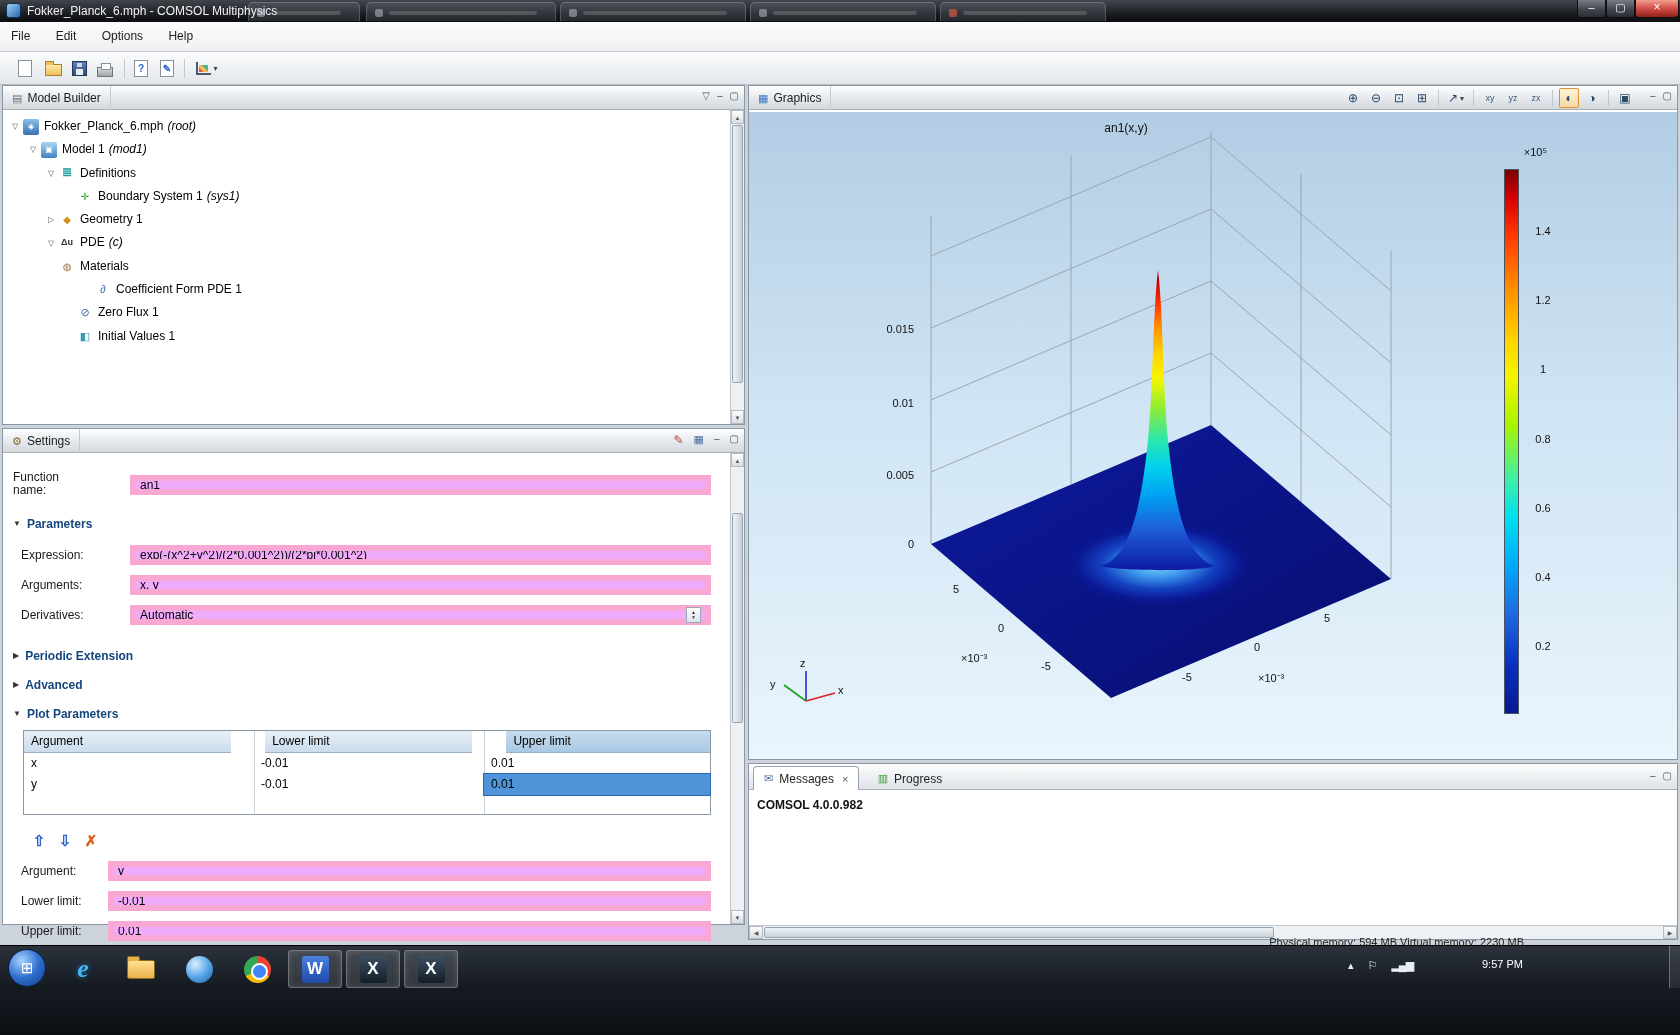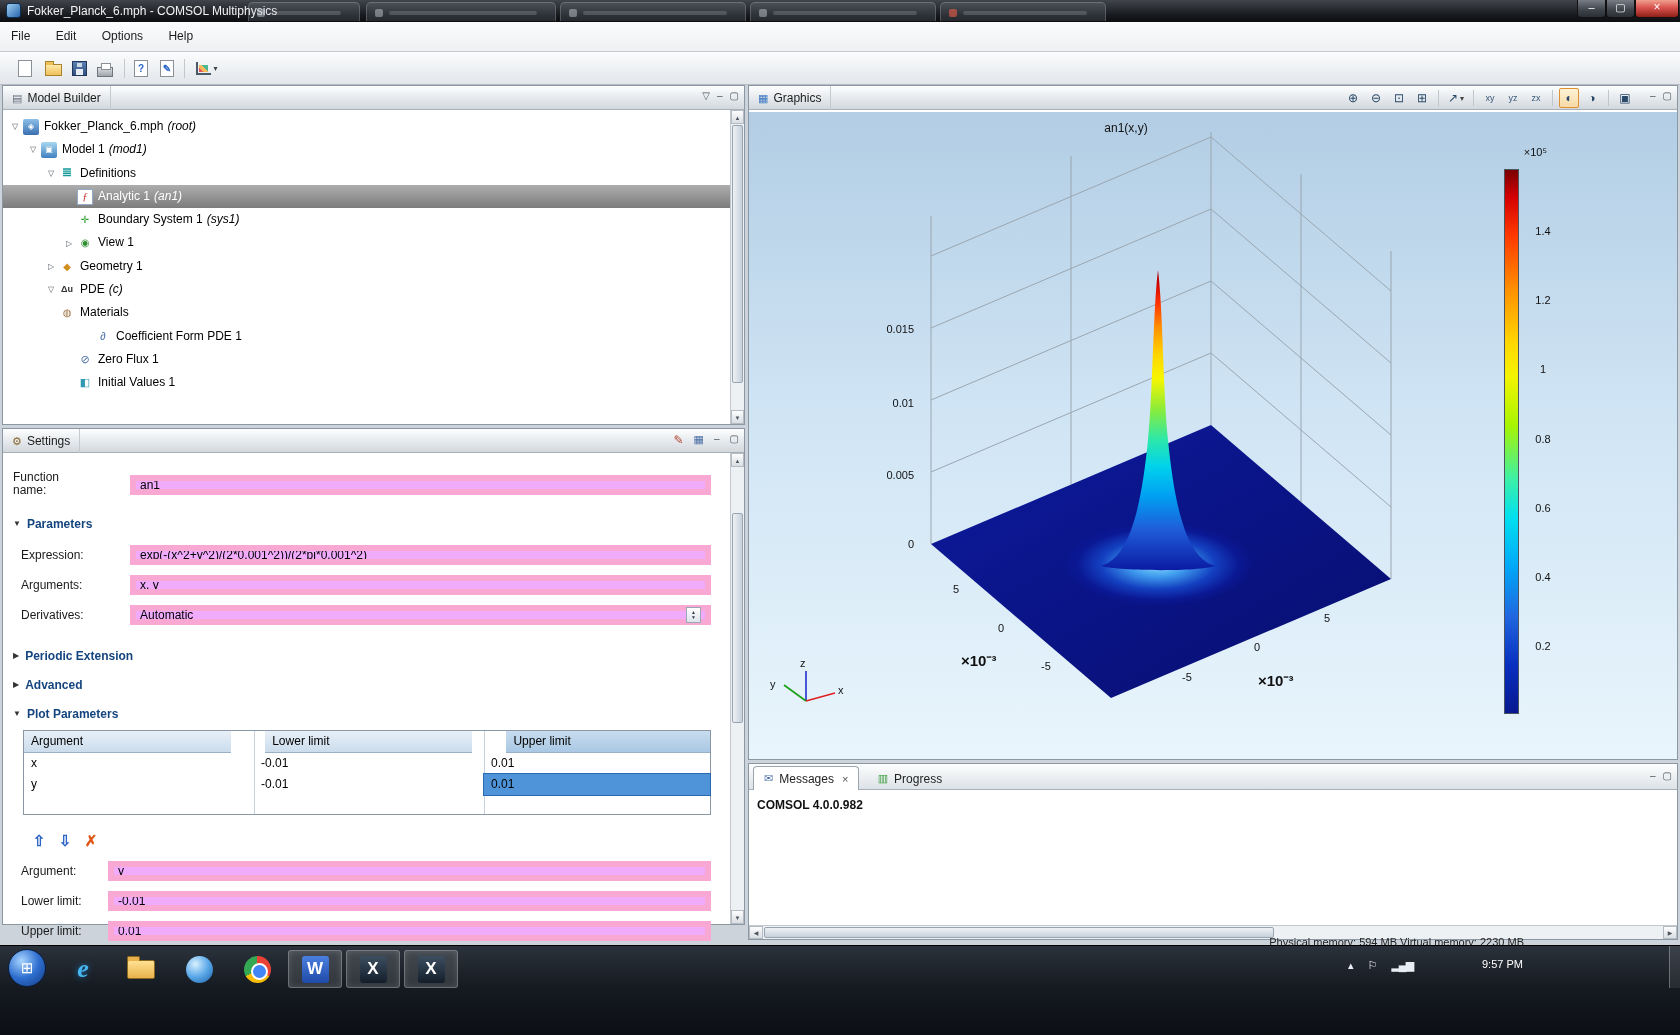--- a/index.html
+++ b/index.html
@@ -113,21 +113,21 @@
     background:linear-gradient(180deg,#b2cde4 0%,#cfe4f4 45%,#e9f5fc 100%); }
   .plot-svg { position:absolute; left:0; top:0; }
   .plot-title { position:absolute; left:307px; top:9px; width:140px; text-align:center; font-size:12px; color:#111; }
   .colorbar { position:absolute; left:755px; top:57px; width:15px; height:545px; border:1px solid #4a5560;
     background:linear-gradient(#7a0000 0%,#d40000 5%,#ff3800 12%,#ff9000 22%,#ffd800 32%,#f4f400 38%,#a8f400 47%,#3cf0a8 57%,#00e0f0 64%,#00a8f8 73%,#2068e0 82%,#0830c0 91%,#081890 100%); }
   .cb-exp { position:absolute; left:752px; top:34px; width:46px; font-size:11px; color:#111; text-align:right; }
   .tick-layer { position:absolute; left:0; top:0; width:0; height:0; }
   .cb-tick { position:absolute; left:776px; width:36px; font-size:11px; color:#111;text-align:center; }
   .z-tick { position:absolute; left:105px; width:60px; text-align:right; font-size:11px; color:#111; }
   .edge-tick { position:absolute; width:24px; text-align:center; font-size:11px; color:#111; }
-  .ax-exp { position:absolute; width:42px; font-size:15px; color:#111;font-weight:bold; }
+  .ax-exp { position:absolute; width:42px; font-size:11px; color:#111; }
   .triad-lbl { position:absolute; font-size:11px; color:#111; }
 
   
   .msg-tabbar { position:absolute; top:0; left:0; right:0; height:26px;
     background:linear-gradient(#fdfefe,#dde2e7); border-bottom:1px solid #a8b0b8; z-index:2; }
   .msg-tab { position:relative; top:2px; display:inline-flex; align-items:center; gap:6px; height:24px;
     padding:0 10px; margin-left:4px; color:#222; border:1px solid transparent; border-bottom:none; border-radius:4px 4px 0 0; }
   .msg-tab.selected { background:#fff; border-color:#9aa4ae; }
   .tab-ico { font-size:11px; color:#4a6fa5; }
   .tab-close { font-size:11px; color:#555; margin-left:2px; }
@@ -243,23 +243,21 @@
       <span class="hdr-btns">
         <span>▽</span>
         <span>‒</span>
         <span>▢</span>
       </span>
     </div>
     <div class="mb-body">
         <div class="tree-row" style="padding-left: 4px;"><span class="tree-arrow">▽</span><span class="tree-icon icon-root">◈</span><span>Fokker_Planck_6.mph</span><span class="tree-suffix">(root)</span></div>
         <div class="tree-row" style="padding-left: 22px;"><span class="tree-arrow">▽</span><span class="tree-icon icon-model-1">▣</span><span>Model 1</span><span class="tree-suffix">(mod1)</span></div>
         <div class="tree-row" style="padding-left: 40px;"><span class="tree-arrow">▽</span><span class="tree-icon icon-definitions">≣</span><span>Definitions</span></div>
-        <div class="tree-row selected" style="padding-left: 58px;"><span class="tree-arrow"></span><span class="tree-icon icon-analytic-1">ƒ</span><span>Analytic 1</span><span class="tree-suffix">(an1)</span></div>
         <div class="tree-row" style="padding-left: 58px;"><span class="tree-arrow"></span><span class="tree-icon icon-boundary-system-1">✛</span><span>Boundary System 1</span><span class="tree-suffix">(sys1)</span></div>
-        <div class="tree-row" style="padding-left: 58px;"><span class="tree-arrow">▷</span><span class="tree-icon icon-view-1">◉</span><span>View 1</span></div>
         <div class="tree-row" style="padding-left: 40px;"><span class="tree-arrow">▷</span><span class="tree-icon icon-geometry-1">◆</span><span>Geometry 1</span></div>
         <div class="tree-row" style="padding-left: 40px;"><span class="tree-arrow">▽</span><span class="tree-icon icon-pde">Δu</span><span>PDE</span><span class="tree-suffix">(c)</span></div>
         <div class="tree-row" style="padding-left: 40px;"><span class="tree-arrow"></span><span class="tree-icon icon-materials">◍</span><span>Materials</span></div>
         <div class="tree-row" style="padding-left: 76px;"><span class="tree-arrow"></span><span class="tree-icon icon-coefficient-form-pde-1">∂</span><span>Coefficient Form PDE 1</span></div>
         <div class="tree-row" style="padding-left: 58px;"><span class="tree-arrow"></span><span class="tree-icon icon-zero-flux-1">⊘</span><span>Zero Flux 1</span></div>
         <div class="tree-row" style="padding-left: 58px;"><span class="tree-arrow"></span><span class="tree-icon icon-initial-values-1">◧</span><span>Initial Values 1</span></div>
       </div>
     <div class="vscroll">
       <span class="arr up">▲</span>
       <span class="thumb" style="top:15px;height:258px"></span>

